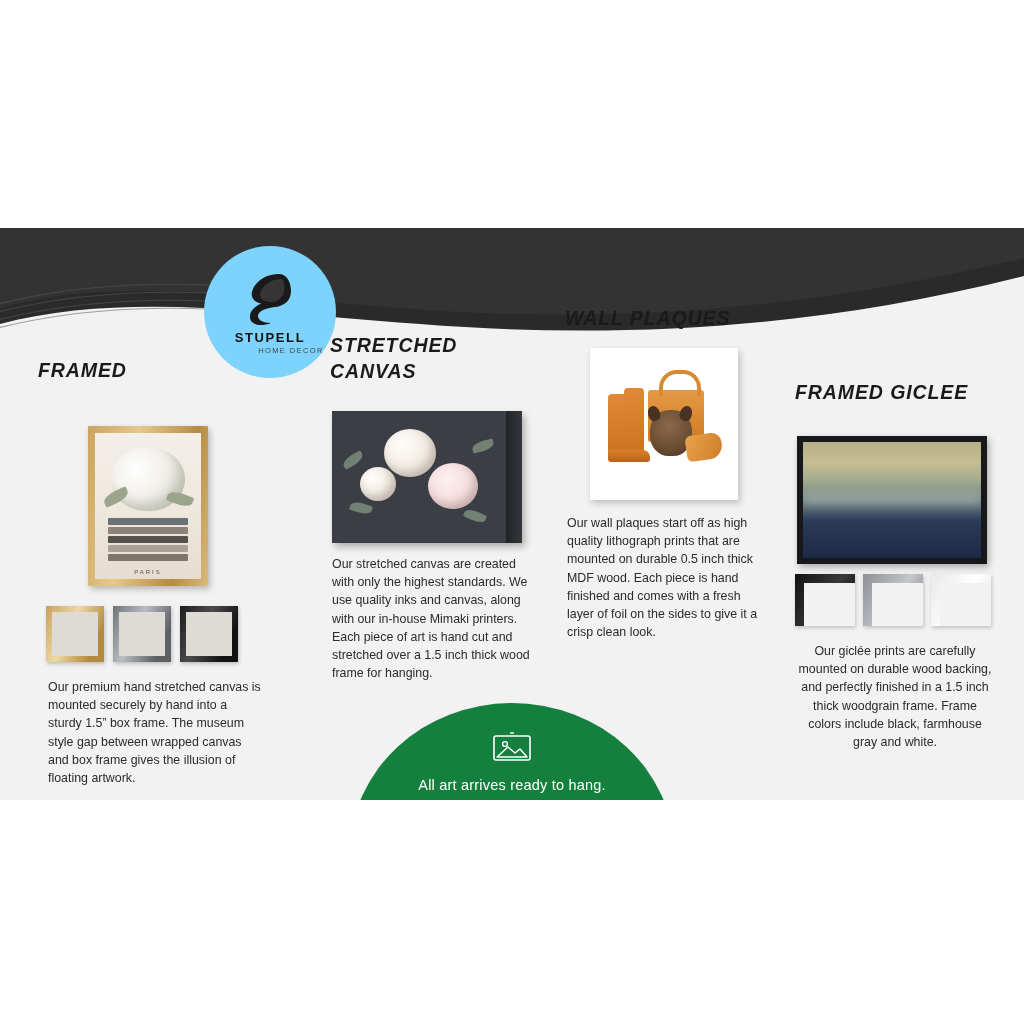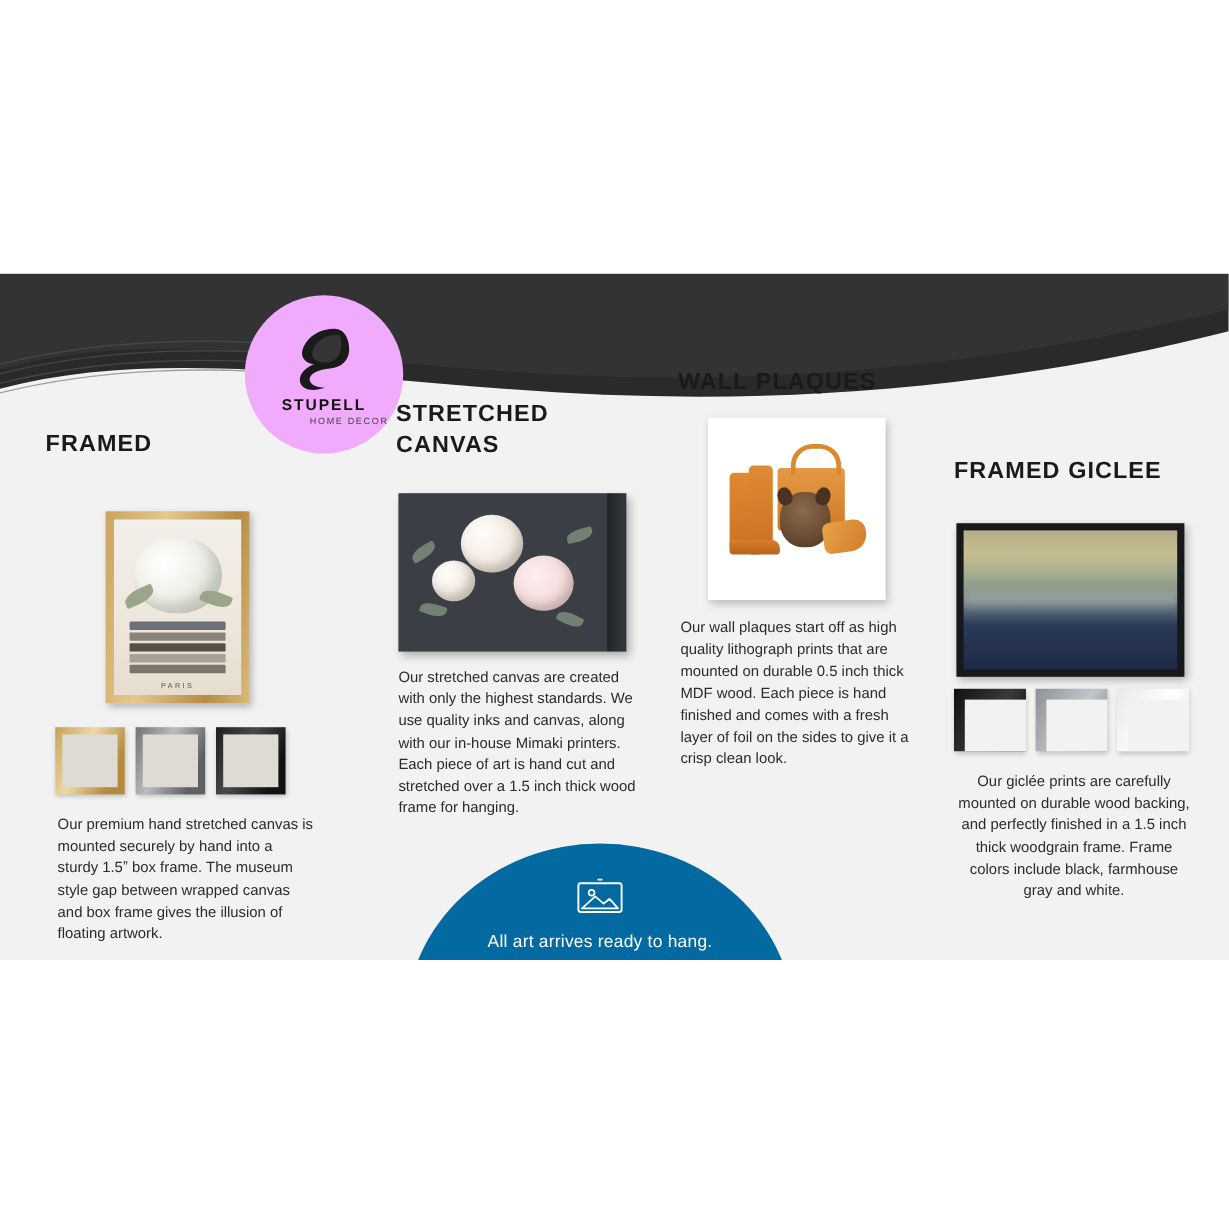--- a/index.html
+++ b/index.html
@@ -34,21 +34,21 @@
   .top-band svg { display: block; }
 
   
   .logo-badge {
     position: absolute;
     left: 204px;
     top: 18px;
     width: 132px;
     height: 132px;
     border-radius: 50%;
-    background: #f0abfc;
+    background: #7dd3fc;
     display: flex;
     flex-direction: column;
     align-items: center;
     justify-content: center;
     z-index: 5;
   }
   .logo-mark {
     width: 62px;
     height: 58px;
     margin-bottom: 2px;
@@ -70,20 +70,21 @@
   
   .col { position: absolute; }
 
   .col-title {
     font-size: 19.5px;
     font-weight: bold;
     letter-spacing: 0.9px;
     color: #1a1a1a;
     line-height: 1.33;
     text-transform: uppercase;
+    font-style: italic;
   }
 
   .col-body {
     font-size: 12.4px;
     line-height: 1.47;
     color: #2b2b2b;
   }
 
   
   #col-floating { left: 38px; top: 130px; width: 250px; }
@@ -300,25 +301,25 @@
     left: 9px; top: 9px; right: 0; bottom: 0;
     background: #f2f2f2;
   }
   .fsw-black .fill { background: linear-gradient(120deg,#111,#3a3a3a 55%,#000); }
   .fsw-gray .fill { background: linear-gradient(120deg,#8d9095,#c3c6ca 55%,#787c80); }
   .fsw-white .fill { background: linear-gradient(120deg,#e9e9e9,#ffffff 55%,#dcdcdc); }
 
   
   .bottom-arc {
     position: absolute;
-    left: 338px;
+    left: 350px;
     top: 475px;
     width: 324px;
     height: 160px;
-    background: #0369a1;
+    background: #15803d;
     border-radius: 162px 162px 0 0 / 150px 150px 0 0;
     z-index: 4;
   }
   .arc-icon {
     position: absolute;
     left: 50%;
     top: 28px;
     transform: translateX(-50%);
     width: 40px;
     height: 32px;

